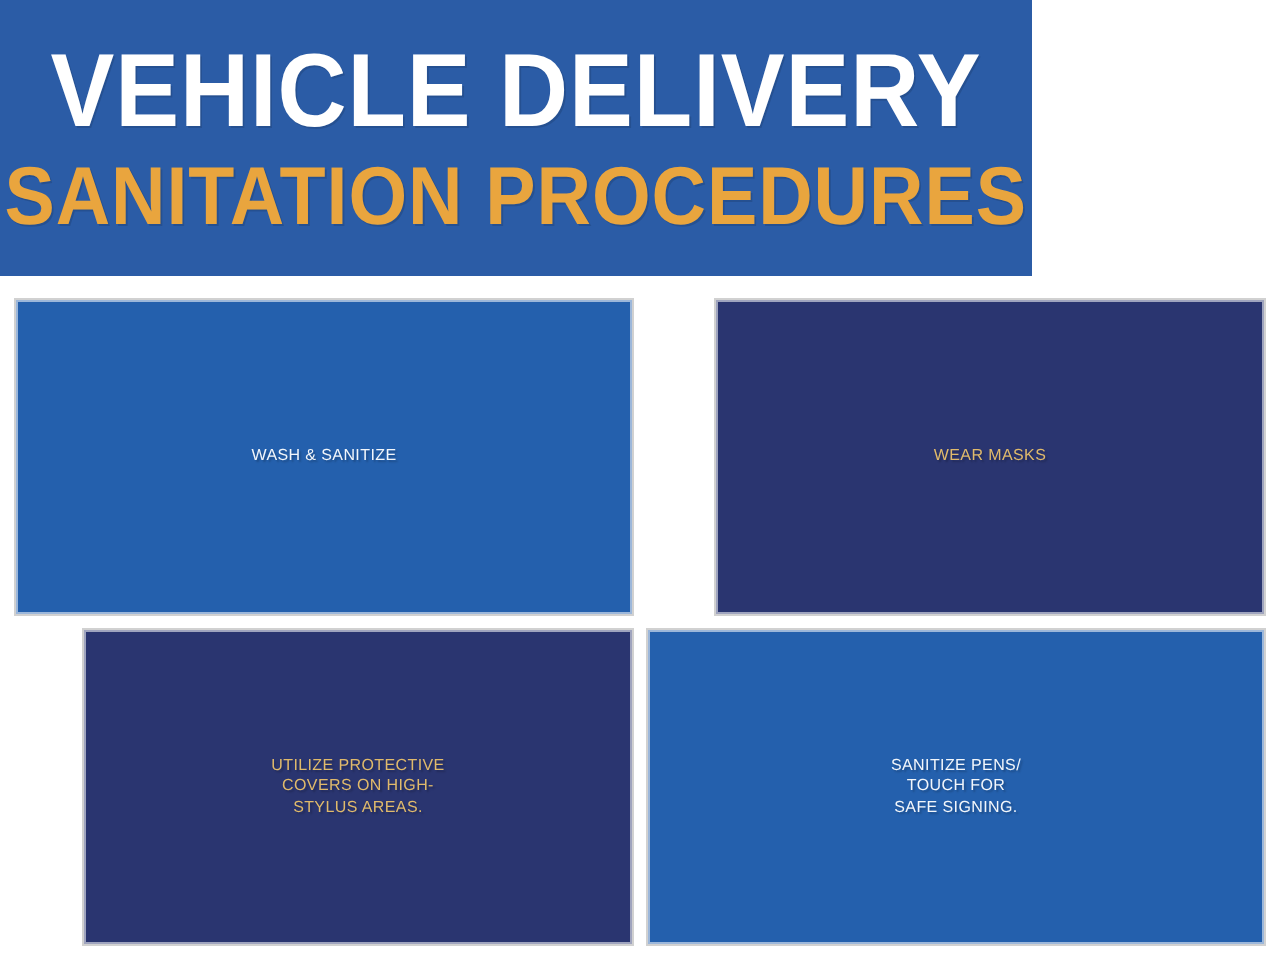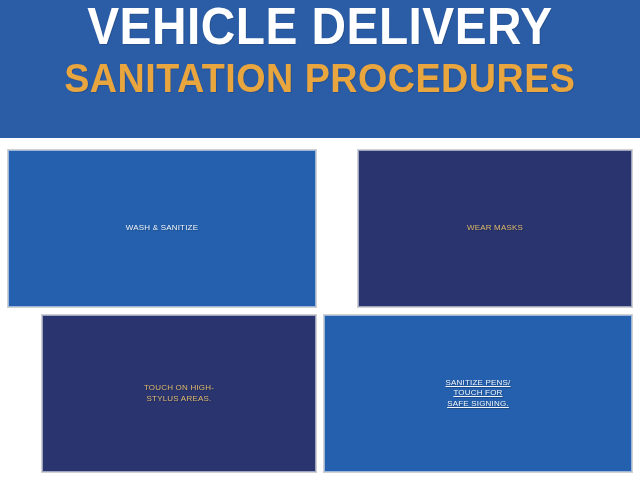--- a/index.html
+++ b/index.html
@@ -20,26 +20,27 @@
     height: 480px;
     background: #ffffff;
     box-sizing: border-box;
   }
 
   
   .header {
     position: absolute;
     left: 0;
     top: 0;
-    width: 640px;
+    width: 516px;
     height: 138px;
     background: #2B5CA6;
     display: flex;
     flex-direction: column;
     align-items: center;
+    justify-content: center;
     overflow: hidden;
   }
 
   .header-line1,
   .header-line2 {
     display: block;
     white-space: nowrap;
     font-family: "Liberation Sans Narrow", "Liberation Sans", sans-serif;
     font-weight: bold;
     text-align: center;
@@ -126,27 +127,28 @@
     </div>
 
     <div class="panel navy">
       <span class="panel-text gold" style="font-size: 8px;">
         <span class="ln">WEAR MASKS</span>
       </span>
     </div>
 
     <div class="panel navy">
       <span class="panel-text gold" style="font-size: 8px;">
-        <span class="ln">TOUCH ON HIGH-</span>
+        <span class="ln">UTILIZE PROTECTIVE</span>
+        <span class="ln">COVERS ON HIGH-</span>
         <span class="ln">STYLUS AREAS.</span>
       </span>
     </div>
 
     <div class="panel blue">
-      <span class="panel-text white" style="font-size: 8px; text-decoration: underline;">
+      <span class="panel-text white" style="font-size: 8px;">
         <span class="ln">SANITIZE PENS/</span>
         <span class="ln">TOUCH FOR</span>
         <span class="ln">SAFE SIGNING.</span>
       </span>
     </div>
 
   </div>
 </div>
 
 </body></html>

